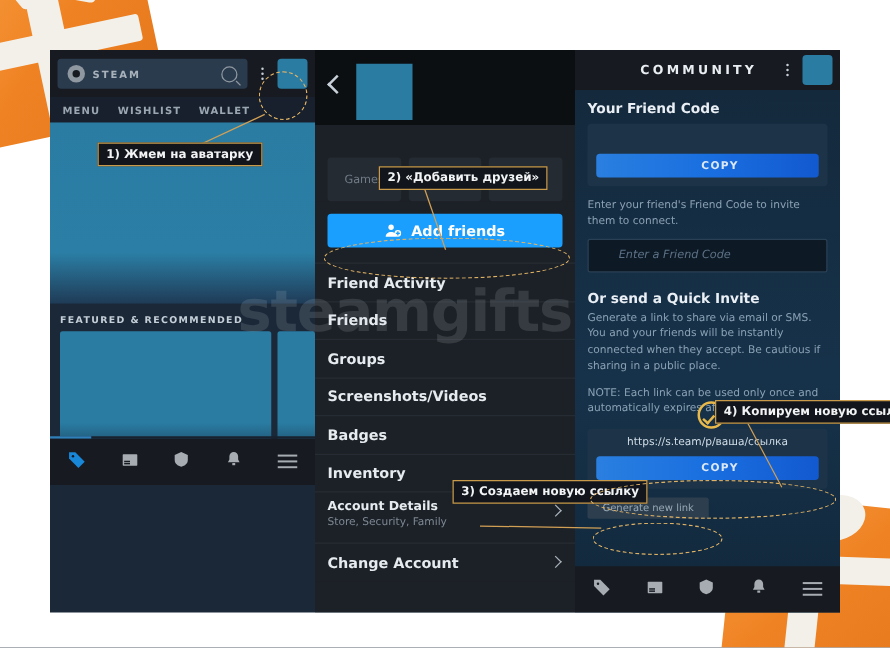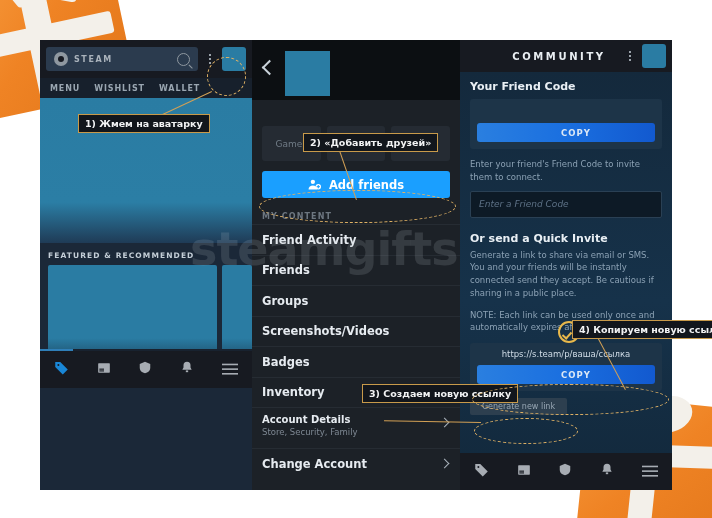--- a/index.html
+++ b/index.html
@@ -76,21 +76,21 @@
   .pane-right{position:absolute;left:420px;top:0;width:212px;height:450px;background:#0f2233;overflow:hidden;}
   .rt-head{height:32px;background:#171a21;display:flex;align-items:center;padding:0 6px;}
   .rt-title{flex:1;text-align:center;font-size:10px;letter-spacing:2.6px;color:#e9eef2;font-weight:bold;padding-left:28px;}
   .rt-body{padding:8px 10px 0 10px;background:linear-gradient(180deg,#14293c 0%,#16324a 55%,#12283b 100%);height:418px;box-sizing:border-box;position:relative;}
   .rt-h{font-size:11px;color:#e9eff4;font-weight:bold;margin-bottom:6px;}
   .rt-codebox{background:#1d3448;border-radius:3px;padding:24px 7px 7px 7px;}
   .rt-copy{height:19px;border-radius:3px;background:linear-gradient(90deg,#2a7fe0 0%,#1a6fe0 50%,#1259cf 100%);display:flex;align-items:center;justify-content:center;padding-left:20px;}
   .rt-copy span{font-size:8.5px;letter-spacing:1px;color:#dce8f6;font-weight:bold;}
   .rt-desc{font-size:8.5px;line-height:1.5;color:#8ba1b4;margin:9px 0 7px 0;}
   .rt-input{height:25px;background:#0d1a26;border:1px solid #2a4054;border-radius:2px;display:flex;align-items:center;padding:0 8px;}
-  .rt-input span{font-size:9px;color:#5d7governed;}
+  .rt-input span{font-size:9px;color:#5d7governed;margin-left:16px;}
   .rt-ph{font-size:9px;color:#5d7186;font-style:italic;}
   .rt-h2{font-size:11px;color:#e9eff4;font-weight:bold;margin:14px 0 4px 0;}
   .rt-note{font-size:8.5px;line-height:1.5;color:#8ba1b4;}
   .rt-note.gap{margin-top:9px;}
   .rt-linkbox{background:#1d3448;border-radius:3px;margin-top:9px;padding:6px 7px 7px 7px;}
   .rt-linktext{font-size:8.5px;color:#cfdbe6;text-align:center;margin-bottom:6px;}
   .rt-gen{margin-top:7px;height:17px;width:97px;background:#2d3f4f;border-radius:2px;display:flex;align-items:center;justify-content:center;}
   .rt-gen span{font-size:8px;color:#98a7b4;}
 
   
@@ -203,21 +203,20 @@
                 <circle cx="9" cy="7" r="4" fill="#ffffff"></circle>
                 <path d="M1 21c0-4.4 3.6-7 8-7s8 2.6 8 7H1z" fill="#ffffff"></path>
                 <circle cx="19" cy="16" r="5" fill="#ffffff"></circle>
                 <rect x="18" y="13" width="2" height="6" fill="#1a9fff"></rect>
                 <rect x="16" y="15" width="6" height="2" fill="#1a9fff"></rect>
               </svg>
             </span>
           <span>Add friends</span>
         </div>
       </div>
-      <div class="mid-sec">MY CONTENT</div>
       <div class="mid-item">
           <span>Friend Activity</span>
         </div>
       <div class="mid-item">
           <span>Friends</span>
         </div>
       <div class="mid-item">
           <span>Groups</span>
         </div>
       <div class="mid-item">
@@ -255,21 +254,21 @@
         <div class="rt-codebox">
           <div class="rt-copy">
             <span>COPY</span>
           </div>
         </div>
         <div class="rt-desc">Enter your friend's Friend Code to invite them to connect.</div>
         <div class="rt-input">
           <span class="rt-ph">Enter a Friend Code</span>
         </div>
         <div class="rt-h2">Or send a Quick Invite</div>
-        <div class="rt-note">Generate a link to share via email or SMS. You and your friends will be instantly connected send they accept. Be cautious if sharing in a public place.</div>
+        <div class="rt-note">Generate a link to share via email or SMS. You and your friends will be instantly connected when they accept. Be cautious if sharing in a public place.</div>
         <div class="rt-note gap">NOTE: Each link can be used only once and automatically expires after 30 days.</div>
         <div class="rt-linkbox">
           <div class="rt-linktext">https://s.team/p/ваша/ссылка</div>
           <div class="rt-copy">
             <span>COPY</span>
           </div>
         </div>
         <div class="rt-gen">
           <span>Generate new link</span>
         </div>

